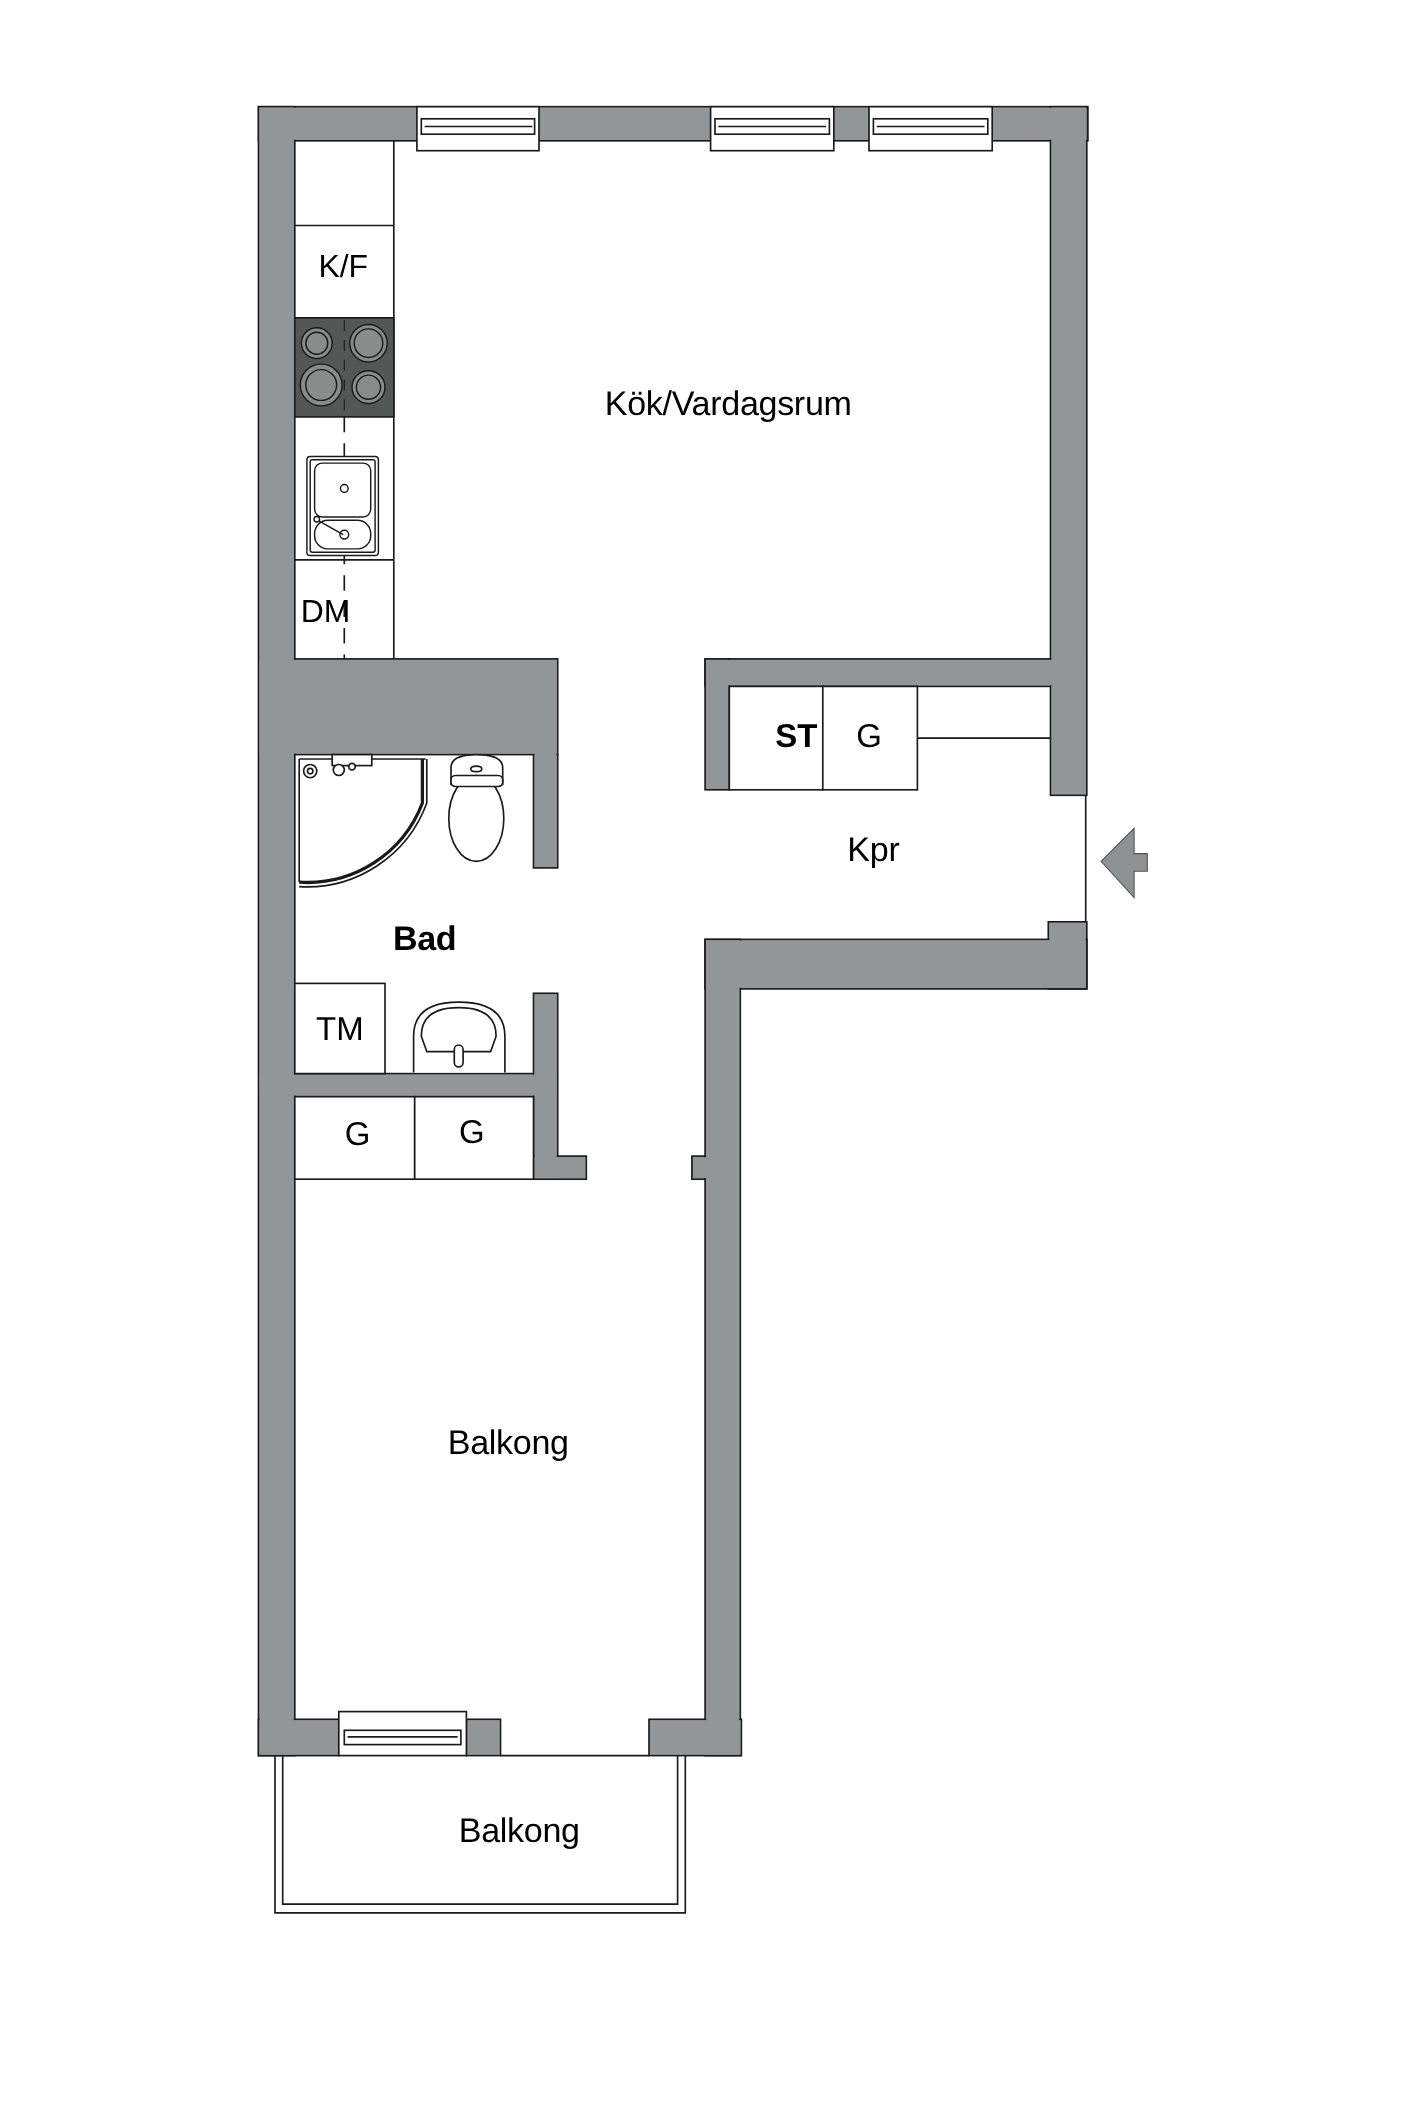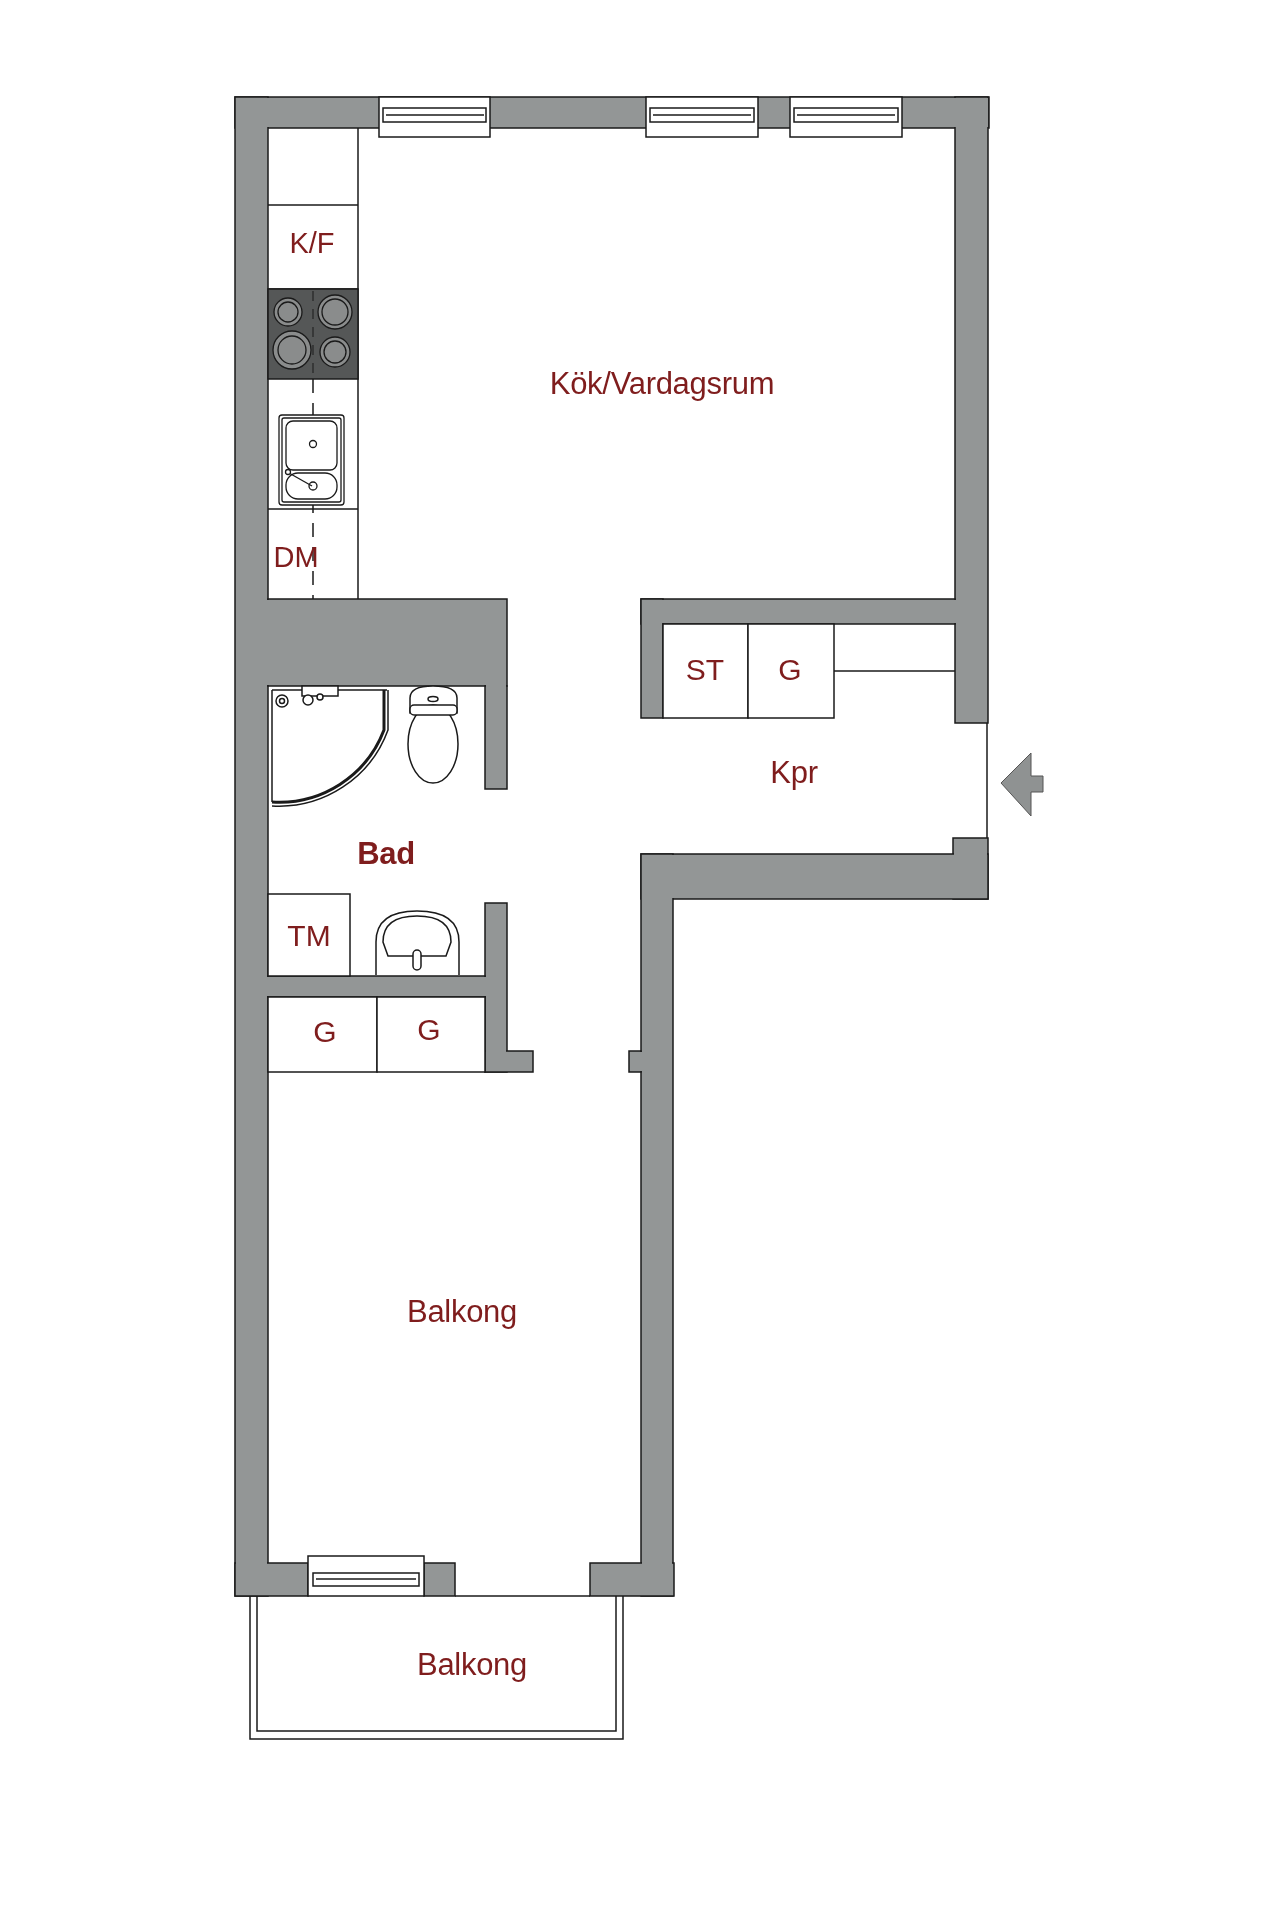--- a/index.html
+++ b/index.html
@@ -1,18 +1,18 @@
 <!DOCTYPE html>
 <html><head>
 <meta charset="utf-8">
 <style>
   html, body { margin:0; padding:0; background:#ffffff; }
   #canvas { position:relative; width:1280px; height:1920px; background:#ffffff; overflow:hidden; }
   #plan { position:absolute; left:0; top:0; width:1280px; height:1920px; }
-  .lbl { position:absolute; font-family:"Liberation Sans", sans-serif; color:#7f1d1d; white-space:nowrap; transform:translate(-50%,-50%); line-height:1; }
+  .lbl { position:absolute; font-family:"Liberation Sans", sans-serif; color:#000000; white-space:nowrap; transform:translate(-50%,-50%); line-height:1; }
   .room { font-size:31px; letter-spacing:-0.3px; }
   .fix { font-size:30px; }
   .small { font-size:29px; }
   .footer { position:absolute; left:237px; top:1800px; font-family:"Liberation Sans", sans-serif; font-size:22px; color:#111111; white-space:nowrap; }
 </style>
 </head>
 <body>
 
 <div id="canvas">
   <svg id="plan" viewBox="0 0 1280 1920" xmlns="http://www.w3.org/2000/svg">
@@ -169,27 +169,27 @@
       <rect x="268" y="997" width="109" height="75"></rect>
       <rect x="377" y="997" width="108" height="75"></rect>
     </g>
 
     <g stroke="#1a1a1a" stroke-width="1.5" fill="none">
       <path d="M250 1596 L250 1739 L623 1739 L623 1596"></path>
       <path d="M257 1596 L257 1731 L616 1731 L616 1596"></path>
     </g>
   </svg>
 
-  <div class="lbl room" style="left:662px;top:367px;margin-top:16px;">Kök/Vardagsrum</div>
+  <div class="lbl room" style="left:662px;top:367px;">Kök/Vardagsrum</div>
   <div class="lbl room" style="left:794px;top:772px;">Kpr</div>
   <div class="lbl room" style="left:386px;top:853px;font-weight:bold;">Bad</div>
   <div class="lbl room" style="left:462px;top:1311px;">Balkong</div>
   <div class="lbl room" style="left:436px;top:1664px;margin-left:36px;">Balkong</div>
 
   <div class="lbl small" style="left:312px;top:243px;">K/F</div>
   <div class="lbl small" style="left:296px;top:557px;">DM</div>
-  <div class="lbl fix" style="left:705px;top:670px;">ST</div>
+  <div class="lbl fix" style="left:724px;top:670px;font-weight:bold;">ST</div>
   <div class="lbl fix" style="left:790px;top:670px;">G</div>
   <div class="lbl fix" style="left:309px;top:936px;">TM</div>
   <div class="lbl fix" style="left:325px;top:1032px;">G</div>
   <div class="lbl fix" style="left:429px;top:1030px;">G</div>
 
 </div>
 
 </body></html>

